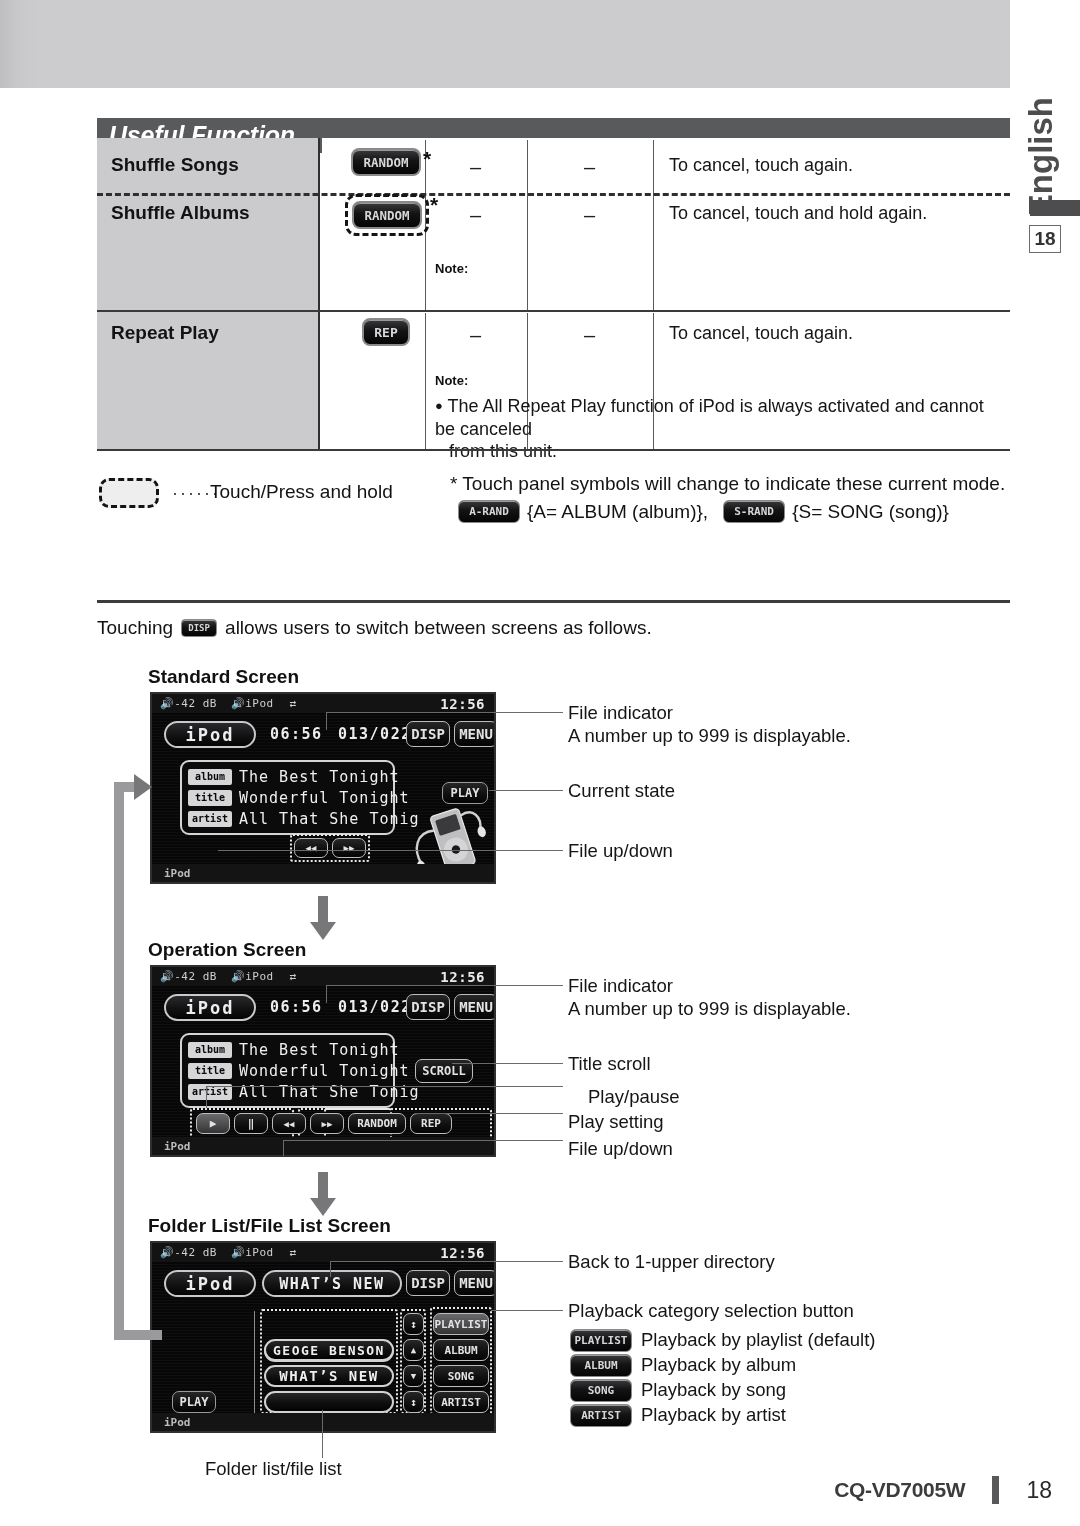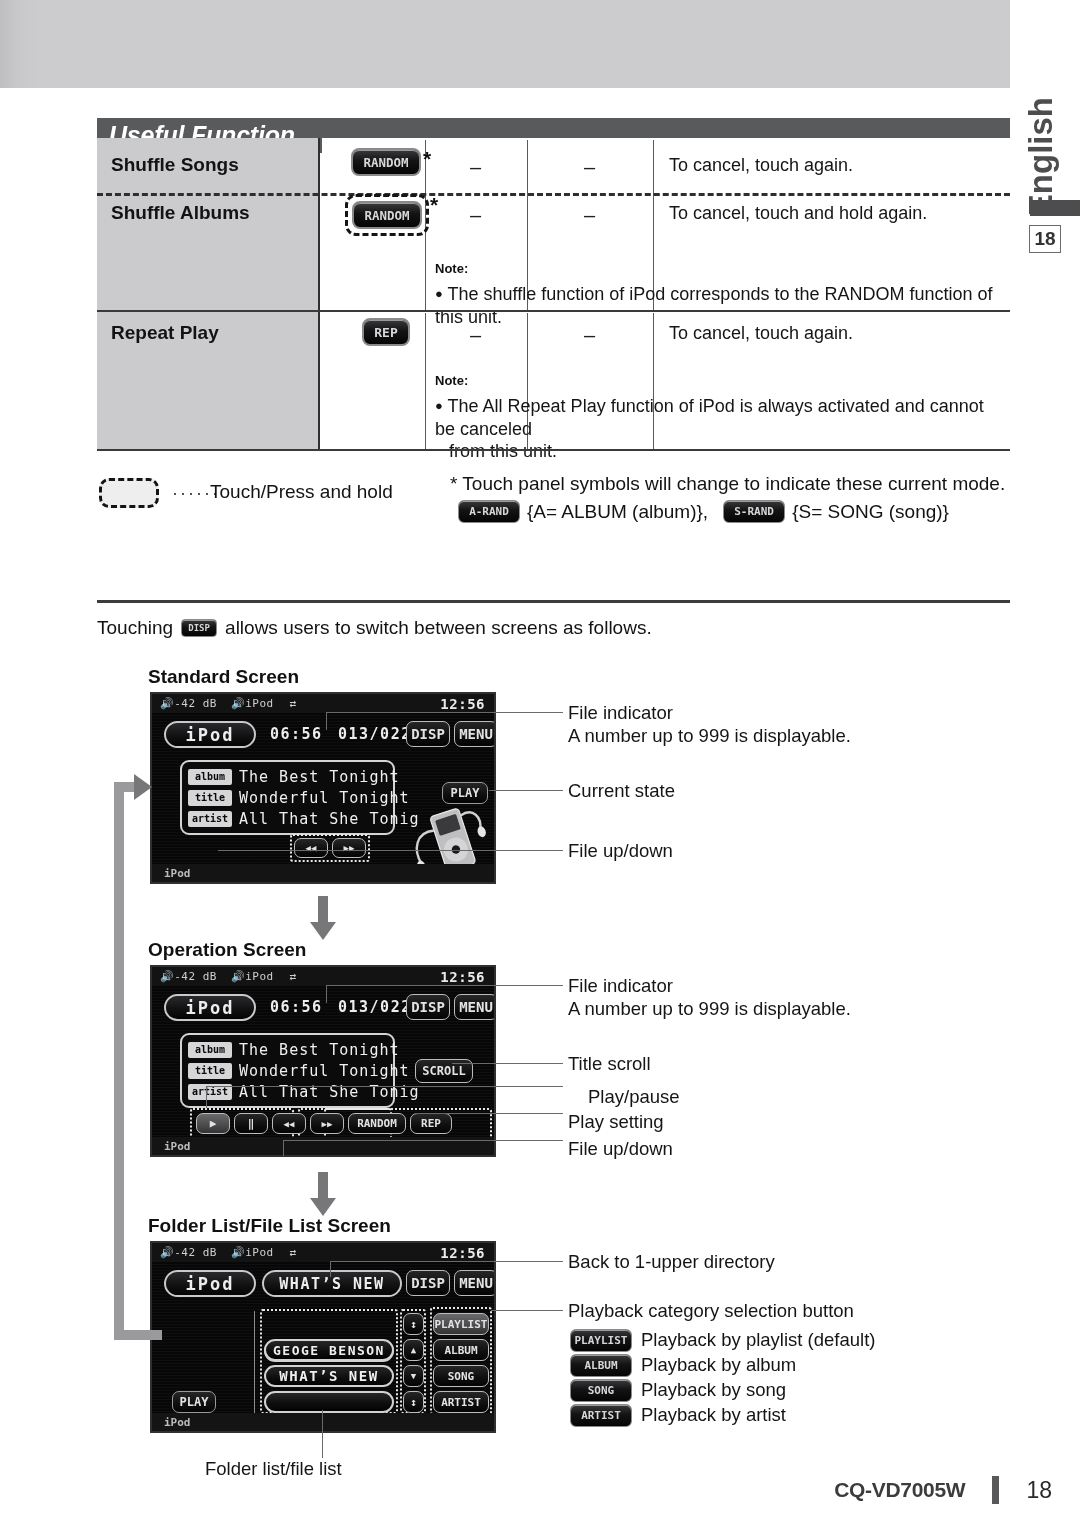--- a/index.html
+++ b/index.html
@@ -327,24 +327,20 @@
     <span class="hold-wrap">
       <span class="keybtn kb-random">RANDOM</span>
     </span>
     <span class="star" style="margin-left:1px;">*</span>
   </div>
   <div class="dashcell" style="left:373px;top:66px;">–</div>
   <div class="dashcell" style="left:487px;top:66px;">–</div>
   <div class="celltext" style="left:572px;top:65px;">To cancel, touch and hold again.</div>
 
   <div class="note-head" style="left:338px;top:123px;">Note:</div>
-  <div class="note-body" style="left:338px;top:145px;width:560px;">
-    <span class="bullet">●</span>
-    <span>The shuffle function of iPod corresponds to the RANDOM function of this unit.</span>
-  </div>
 
   <div class="solid-h" style="left:0;top:172px;width:913px;"></div>
 
   <div class="row-label" style="top:184px;">Repeat Play</div>
   <div style="position:absolute;left:265px;top:180px;">
     <span class="keybtn kb-rep">REP</span>
   </div>
   <div class="dashcell" style="left:373px;top:186px;">–</div>
   <div class="dashcell" style="left:487px;top:186px;">–</div>
   <div class="celltext" style="left:572px;top:185px;">To cancel, touch again.</div>

